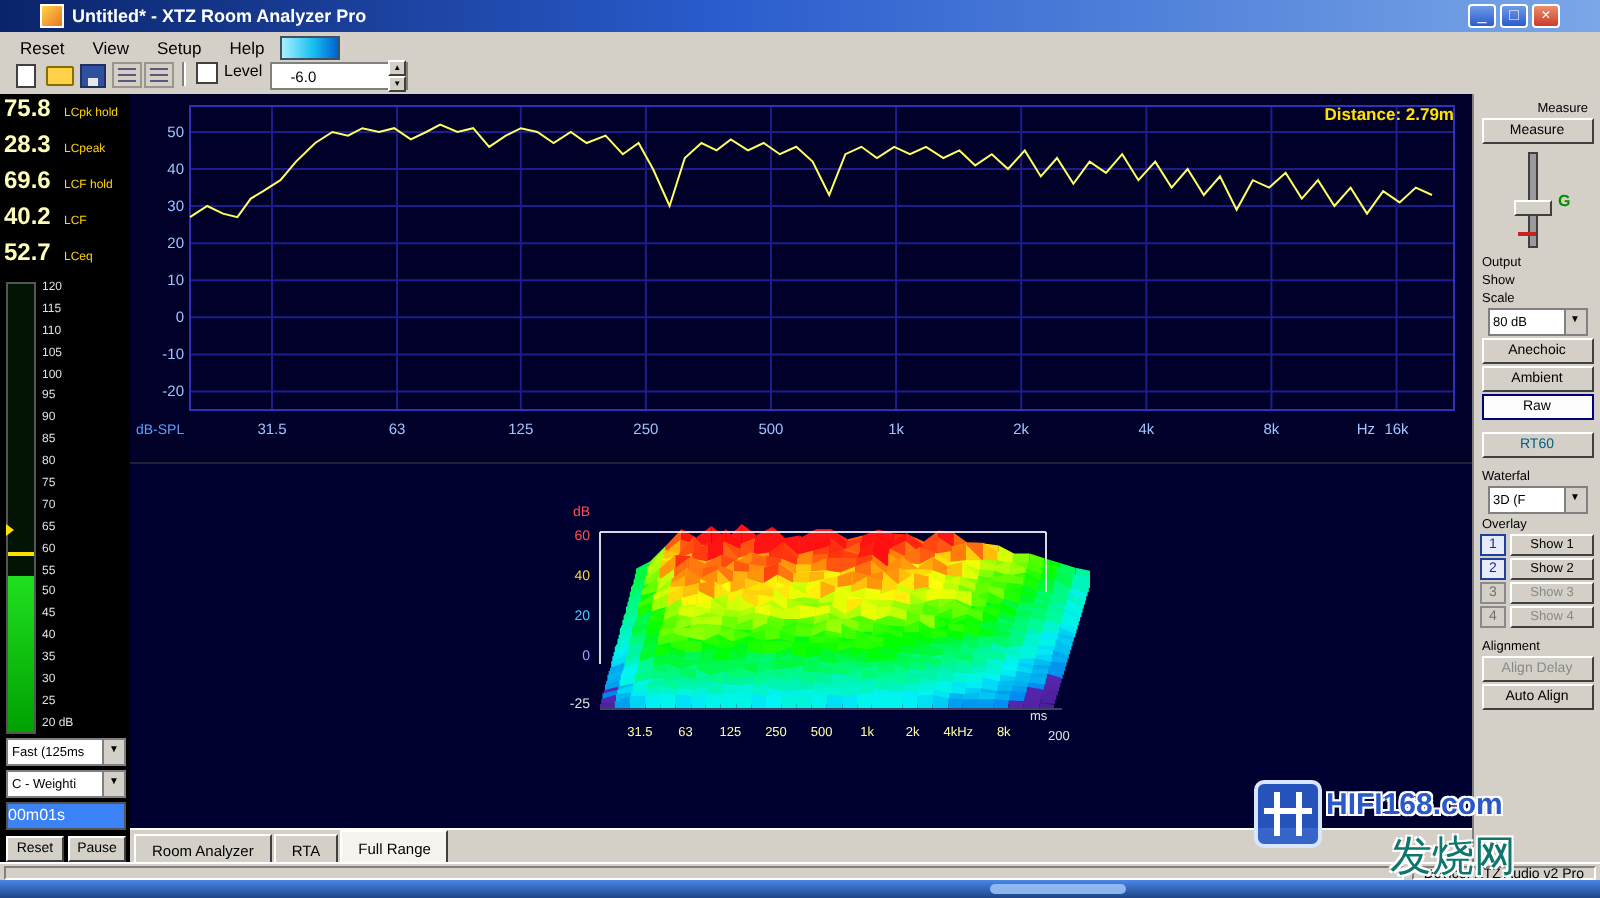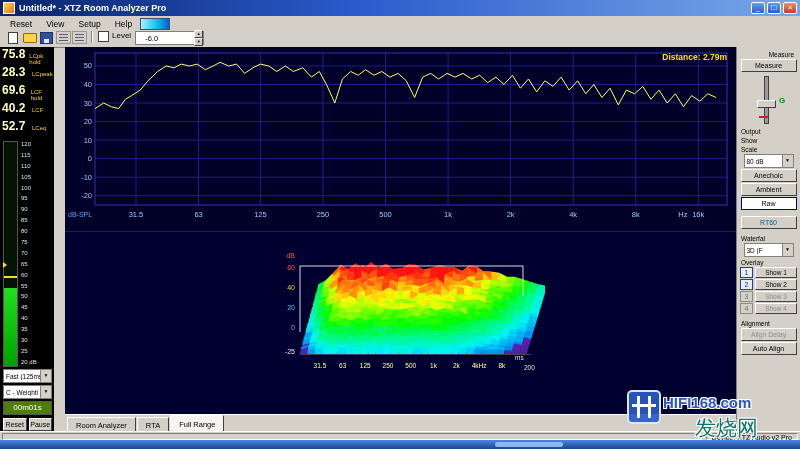--- a/index.html
+++ b/index.html
@@ -2,21 +2,21 @@
 <html><head>
 <meta charset="utf-8">
 <style>
   html,body{margin:0;padding:0;background:#777;}
   #app{position:relative;width:800px;height:449px;overflow:hidden;
        font-family:"Liberation Sans",sans-serif;background:#d4d0c8;
        -webkit-font-smoothing:antialiased;}
   
   .titlebar{position:absolute;top:0;left:0;right:0;height:16px;
     background:linear-gradient(to right,#0a246a,#2a5ccd 45%,#7aa7e8);
-    display:flex;align-items:center;padding:0 3px;color:#fff;font-size:9px;font-weight:bold;}
+    display:flex;align-items:center;padding:0 20px;color:#fff;font-size:9px;font-weight:bold;}
   .app-icon{width:10px;height:10px;margin-right:4px;border:1px solid #fff;
     background:linear-gradient(135deg,#ffd24a,#e87820);}
   .title-text{flex:1;white-space:nowrap;overflow:hidden;}
   .wbtn{width:14px;height:12px;margin-left:2px;border:1px solid #fff;border-radius:2px;
     background:linear-gradient(#6f9ae8,#2a5ccd);color:#fff;font-size:8px;line-height:10px;
     text-align:center;padding:0;font-family:"Liberation Sans",sans-serif;}
   .wbtn.close{background:linear-gradient(#e8906f,#cd3a2a);}
   
   .menubar{position:absolute;top:16px;left:0;right:0;height:15px;background:#d4d0c8;
     border-bottom:1px solid #a0a0a0;display:flex;align-items:center;font-size:8.5px;padding-left:3px;}
@@ -36,40 +36,40 @@
   .mini-glyph{width:9px;height:8px;background:repeating-linear-gradient(#5a5a7a 0 1px,transparent 1px 3px);}
   .tb-sep{width:1px;height:12px;background:#808080;border-right:1px solid #fff;margin:0 5px 0 4px;}
   .checkbox{width:9px;height:9px;background:#fff;border:1px solid #404040;margin-right:3px;}
   .level-label{margin-right:4px;}
   .spinner{display:flex;align-items:center;height:12px;border:1px solid #808080;background:#fff;gap:34px;}
   .spin-val{width:22px;font-size:7.5px;text-align:right;padding-right:2px;}
   .spin-btns{display:flex;flex-direction:column;width:9px;}
   .spin-btns span{height:6px;font-size:4px;line-height:6px;text-align:center;background:#d4d0c8;
     border:1px solid;border-color:#fff #404040 #404040 #fff;}
   
-  .left-panel{position:absolute;top:47px;left:0;width:54px;height:384px;background:#000;color:#fff;}
+  .left-panel{position:absolute;top:47px;left:0;width:65px;height:384px;background:#000;color:#fff;}
   .reading{display:flex;align-items:baseline;height:18px;padding-left:2px;}
   .rd-num{font-size:12px;font-weight:bold;color:#ffffb8;width:30px;}
   .rd-label{font-size:6px;color:#ffd400;line-height:6px;}
   .meter{position:absolute;top:94px;left:3px;right:0;height:224px;display:flex;}
   .meter-bar{position:relative;width:13px;height:224px;background:#041404;border:1px solid #555;margin-right:3px;}
   .meter-fill{position:absolute;bottom:0;left:0;right:0;height:78px;background:linear-gradient(#20e020,#00a000);}
   .meter-peak{position:absolute;bottom:88px;left:0;right:0;height:2px;background:#ffe000;}
   .meter-marker{position:absolute;left:-1px;bottom:98px;width:0;height:0;
     border-left:4px solid #ffe000;border-top:3px solid transparent;border-bottom:3px solid transparent;}
   .meter-scale{flex:1;display:flex;flex-direction:column;justify-content:space-between;
     font-size:6px;line-height:6px;color:#e0e0e0;}
   .lp-controls{position:absolute;top:322px;left:3px;right:2px;}
   .mini-select{display:flex;align-items:center;height:12px;background:#fff;border:1px solid #808080;
     font-size:6.5px;color:#000;margin-bottom:2px;}
   .mini-select .ms-text{flex:1;padding-left:2px;white-space:nowrap;overflow:hidden;}
   .ms-arrow{width:10px;height:100%;background:#d4d0c8;border-left:1px solid #808080;
     font-size:5px;line-height:11px;text-align:center;color:#000;}
-  .timer{height:12px;background:#4d7c0f;border:1px solid #555;color:#fff;font-size:8px;
-    line-height:12px;text-align:center;margin-bottom:3px;}
+  .timer{height:12px;background:#3b82f6;border:1px solid #555;color:#fff;font-size:8px;
+    line-height:12px;text-align:left;margin-bottom:3px;}
   .lp-btnrow{display:flex;gap:2px;}
   .xp-btn{flex:1;height:13px;font-size:7px;background:#d4d0c8;padding:0;
     border:1px solid;border-color:#fff #404040 #404040 #fff;font-family:"Liberation Sans",sans-serif;}
   
   .center{position:absolute;left:65px;top:47px;width:672px;height:384px;}
   .spl{position:relative;width:672px;height:184px;background:#000028;}
   .distance{position:absolute;right:10px;top:5px;color:#ffe000;font-size:8.5px;font-weight:bold;}
   .wf{position:relative;width:672px;height:182px;background:#000030;border-top:1px solid #223;}
   .tabstrip{height:18px;background:#d4d0c8;display:flex;align-items:flex-end;padding-left:2px;border-top:1px solid #fff;}
   .tab{height:14px;padding:0 8px;font-size:7.5px;display:flex;align-items:center;margin-right:1px;

